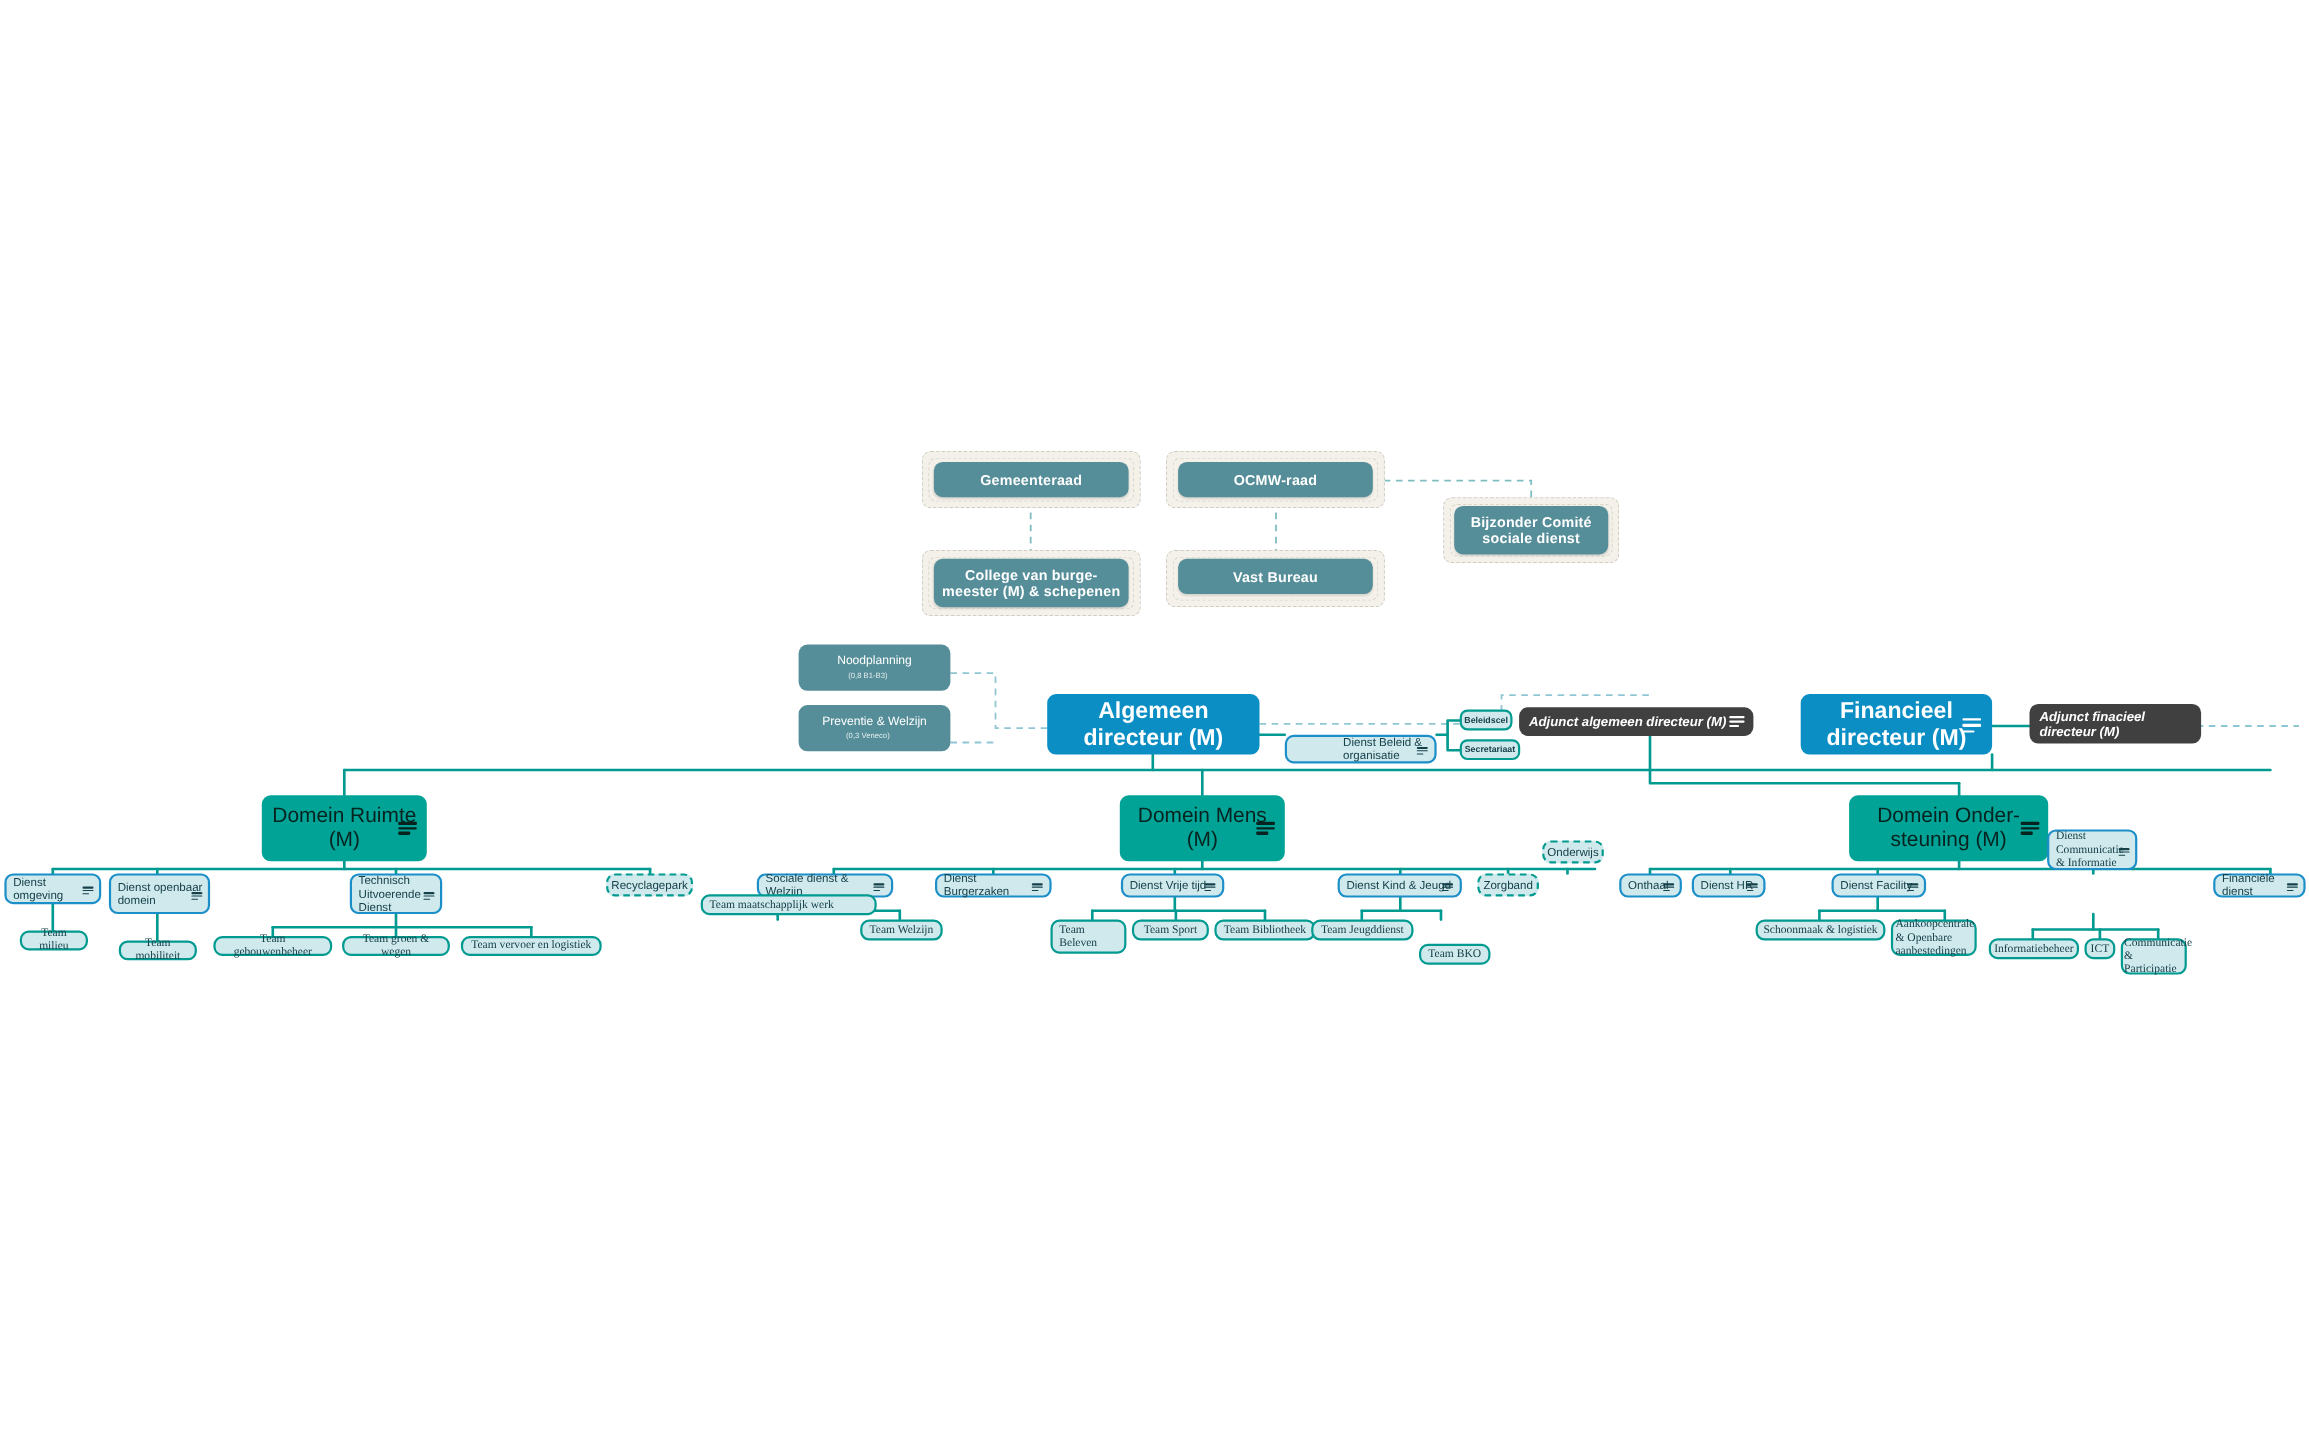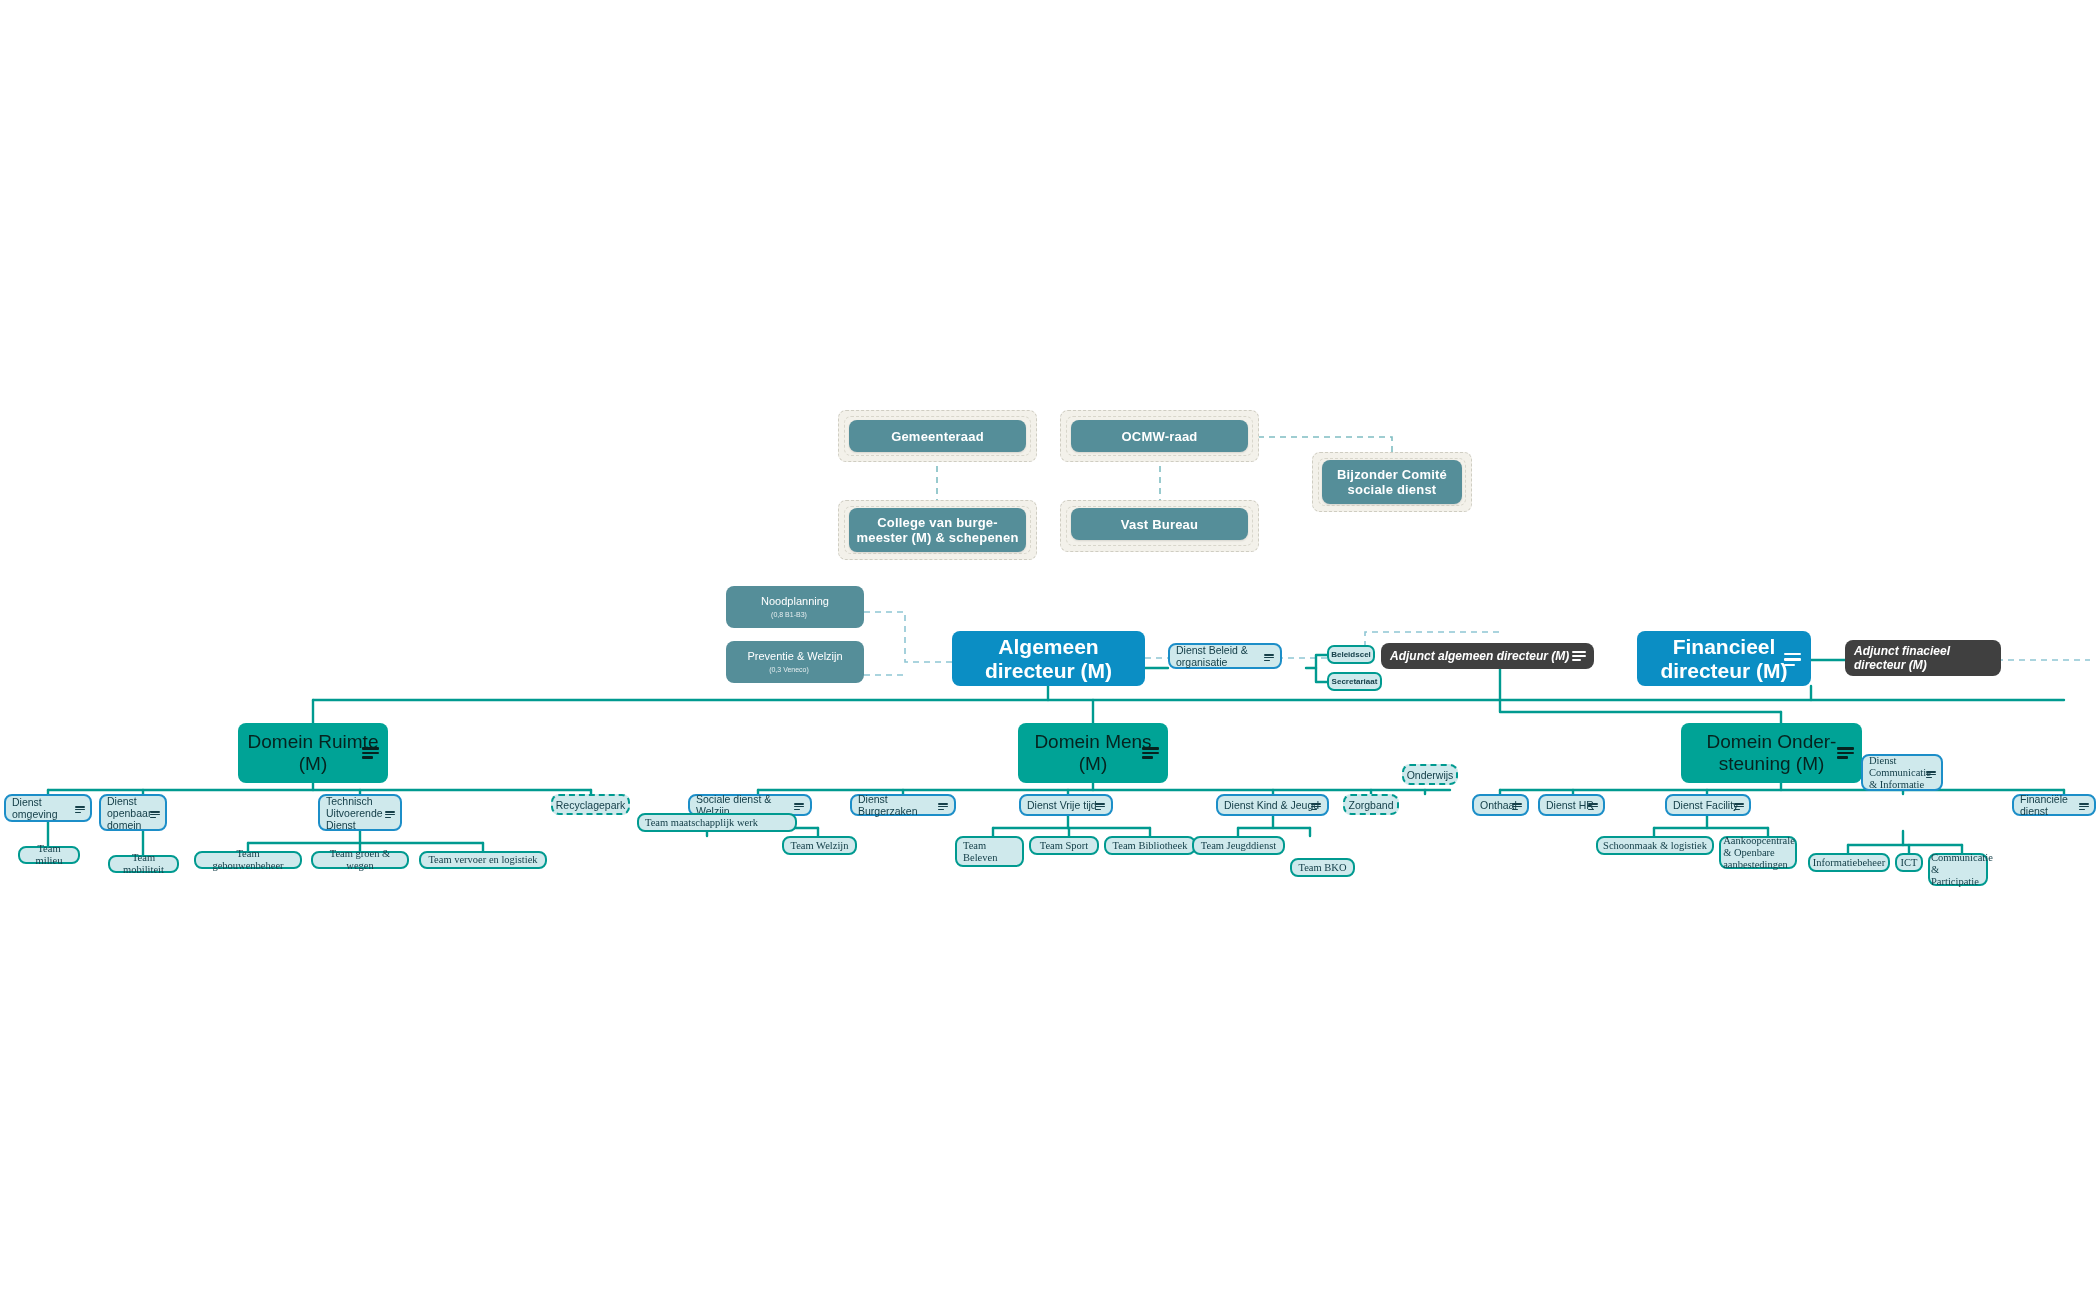--- a/index.html
+++ b/index.html
@@ -219,21 +219,21 @@
   </div>
   <div class="node staff" style="left:726px;top:641px;width:138px;height:42px;">
     <span class="lbl">Preventie &amp; Welzijn</span>
     <span class="sub">(0,3 Veneco)</span>
   </div>
 
   <div class="node dir" style="left:952px;top:631px;width:193px;height:55px;">
     <span class="lbl">Algemeen directeur (M)</span>
   </div>
 
-  <div class="node dienst" style="left:1168px;top:643px;width:114px;height:26px;">
+  <div class="node dienst" style="left:1168px;top:668px;width:138px;height:26px;padding-left:45px;">
     <span class="lbl">Dienst Beleid &amp; organisatie</span>
     <span class="burger sm" style="right:6px;top:9px;">
         <i></i>
         <i></i>
         <i></i>
       </span>
   </div>
   <div class="node pill" style="left:1327px;top:645px;width:48px;height:19px;">
     <span class="lbl">Beleidscel</span>
   </div>
@@ -293,21 +293,21 @@
     <span class="burger sm" style="right:5px;top:10px;">
         <i></i>
         <i></i>
         <i></i>
       </span>
   </div>
   <div class="node team" style="left:18px;top:846px;width:62px;height:18px;">
     <span class="lbl">Team milieu</span>
   </div>
 
-  <div class="node dienst" style="left:99px;top:794px;width:68px;height:37px;">
+  <div class="node dienst" style="left:99px;top:794px;width:92px;height:37px;">
     <span class="lbl">Dienst openbaar domein</span>
     <span class="burger sm" style="right:5px;top:15px;">
         <i></i>
         <i></i>
         <i></i>
       </span>
   </div>
   <div class="node team" style="left:108px;top:855px;width:71px;height:18px;">
     <span class="lbl">Team mobiliteit</span>
   </div>

